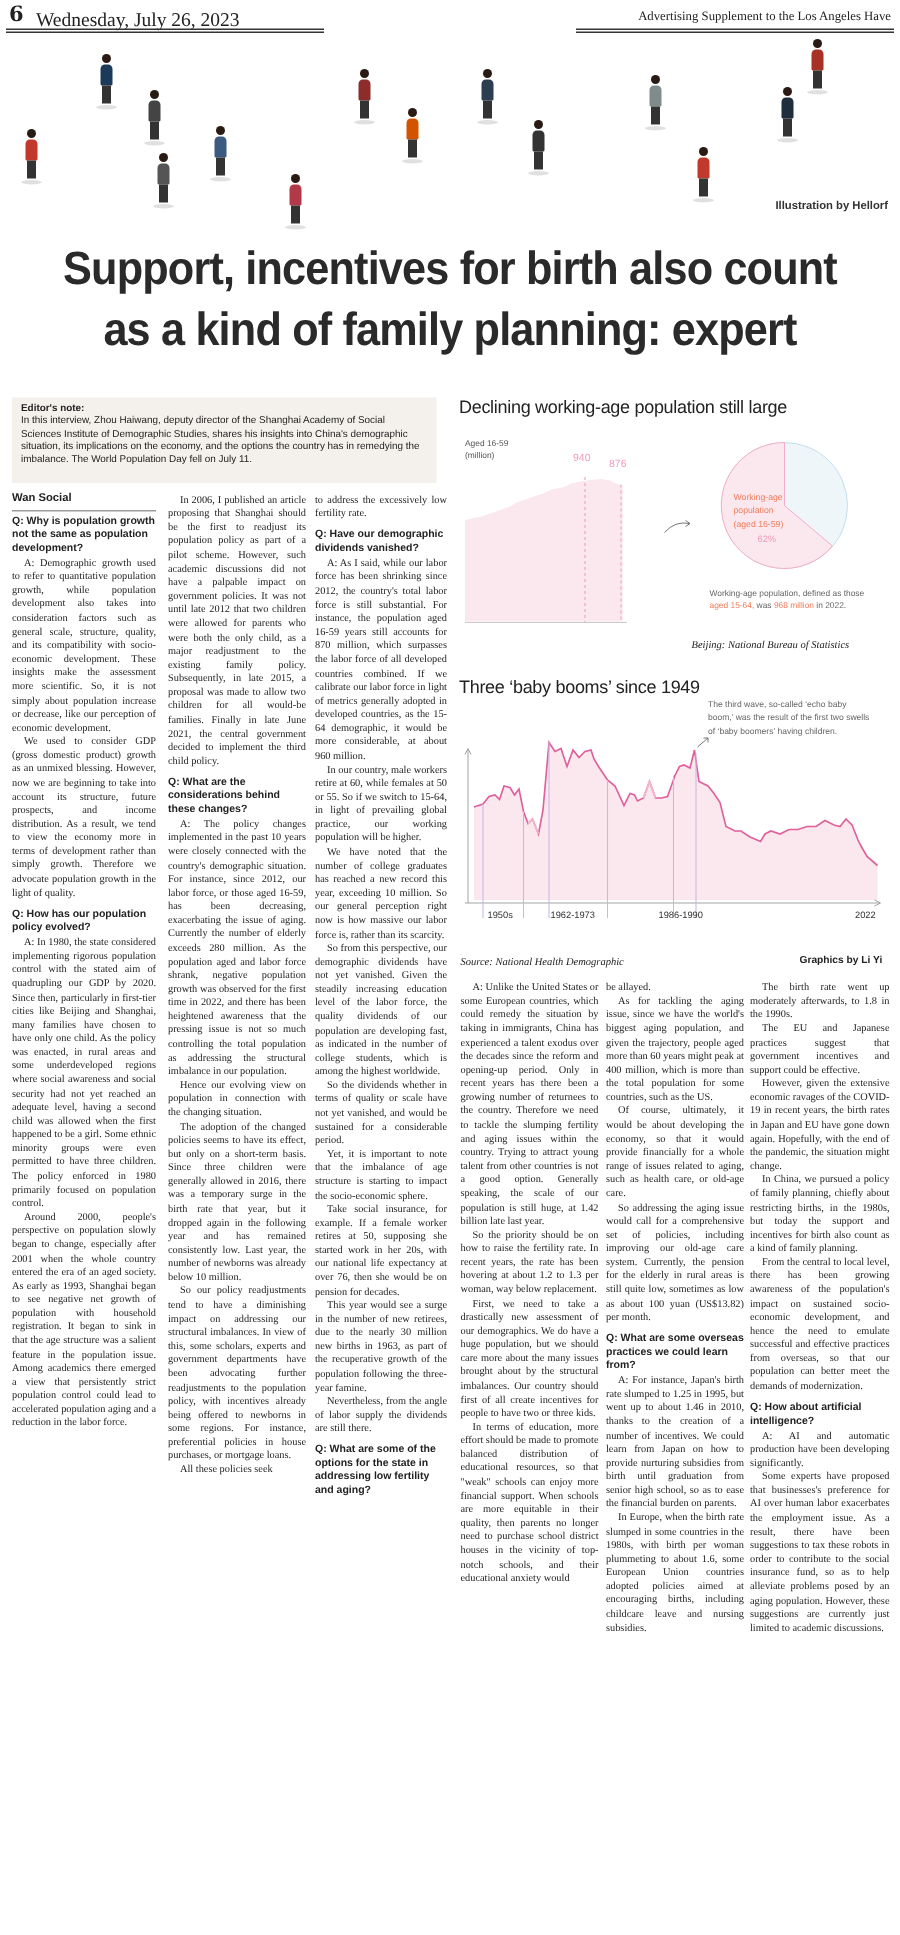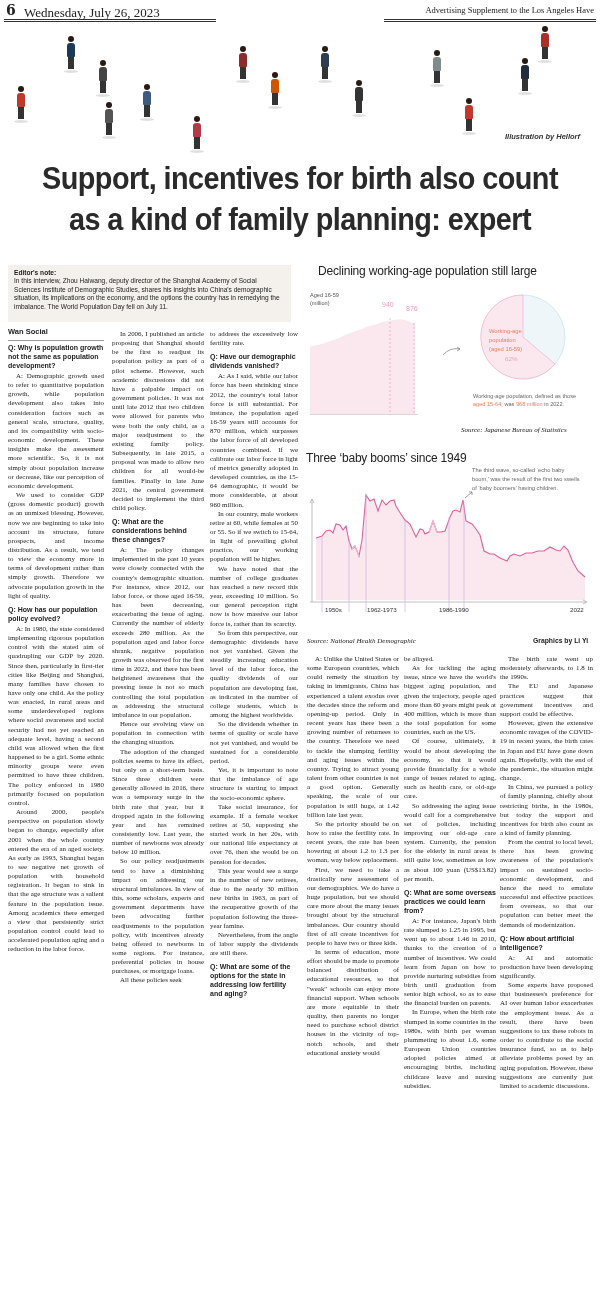--- a/index.html
+++ b/index.html
@@ -15,21 +15,21 @@
   .masthead .rule-l { position: absolute; left: 4px; width: 212px; top: 19px; border-top: 1px solid #333; border-bottom: 1px solid #333; height: 3px; }
   .masthead .rule-r { position: absolute; left: 384px; width: 212px; top: 19px; border-top: 1px solid #333; border-bottom: 1px solid #333; height: 3px; }
 
   
   .illustration { position: absolute; left: 0; top: 24px; width: 600px; height: 136px; }
   .figure { position: absolute; }
   .figure .head { width: 6px; height: 6px; border-radius: 50%; background: #2a1a14; margin: 0 auto; }
   .figure .body { width: 8px; height: 14px; border-radius: 3px 3px 1px 1px; margin: 1px auto 0; }
   .figure .legs { width: 6px; height: 12px; margin: 0 auto; background: #333; }
   .figure .shadow { width: 14px; height: 3px; border-radius: 50%; background: rgba(0,0,0,0.12); margin: 1px auto 0; }
-  .illus-credit { position: absolute; right: 20px; top: 108px; font-family: "Liberation Sans", sans-serif; font-size: 7.5px; font-weight: bold; color: #333; font-style: italic; }
+  .illus-credit { position: absolute; right: 8px; top: 108px; font-family: "Liberation Sans", sans-serif; font-size: 7.5px; font-weight: bold; color: #333; }
 
   
   .headline { position: absolute; left: 0; top: 158px; width: 600px; text-align: center; font-family: "Liberation Sans", sans-serif; font-weight: bold; font-size: 31px; line-height: 41px; letter-spacing: -0.6px; color: #2a2a2a; transform: scaleX(0.93); transform-origin: center top; }
 
   
   .editor-note { position: absolute; left: 8px; top: 265px; width: 283px; height: 57px; background: #f4f1ec; padding: 4px 6px; font-family: "Liberation Sans", sans-serif; font-size: 6.6px; line-height: 8.4px; color: #222; }
   .editor-note .title { font-weight: bold; }
 
   
   .byline { position: absolute; left: 8px; top: 327px; width: 96px; font-family: "Liberation Sans", sans-serif; font-weight: bold; font-size: 7.5px; padding-bottom: 4px; border-bottom: 1px solid #999; }
@@ -41,21 +41,21 @@
   .col .q:first-child { margin-top: 0; }
   .c1 { left: 8px; top: 343px; width: 96px; }
   .c2 { left: 112px; top: 329px; width: 92px; }
   .c3 { left: 210px; top: 329px; width: 88px; }
   .c4 { left: 307px; top: 654px; width: 92px; }
   .c5 { left: 404px; top: 654px; width: 92px; }
   .c6 { left: 500px; top: 654px; width: 93px; }
 
   
   .chart-title { position: absolute; font-family: "Liberation Sans", sans-serif; font-size: 12px; color: #222; letter-spacing: -0.2px; }
-  .chart1-title { left: 306px; top: 264px; margin-left: 12px; }
+  .chart1-title { left: 306px; top: 264px; }
   .chart2-title { left: 306px; top: 451px; }
   .svgwrap { position: absolute; }
   .chart-note { position: absolute; font-family: "Liberation Sans", sans-serif; font-size: 5.6px; line-height: 8px; color: #666; }
   .chart-note .hl { color: #f07d5a; }
   .source { position: absolute; font-style: italic; font-size: 7px; color: #222; }
   .credit { position: absolute; font-family: "Liberation Sans", sans-serif; font-weight: bold; font-size: 6.8px; color: #222; }
   .axis-lbl { font-family: "Liberation Sans", sans-serif; }
 </style>
 </head>
 <body>
@@ -246,21 +246,21 @@
   <path d="M223,52 L223,10 A42,42 0 1 0 255,79 Z" fill="#fbe7ee" stroke="#f2a6c3" stroke-width="0.6"></path>
   <text x="189" y="48" font-size="5.8" fill="#f07d5a" class="axis-lbl">Working-age</text>
   <text x="189" y="57" font-size="5.8" fill="#f07d5a" class="axis-lbl">population</text>
   <text x="189" y="66" font-size="5.8" fill="#f07d5a" class="axis-lbl">(aged 16-59)</text>
   <text x="205" y="76" font-size="6.2" fill="#f19bbd" class="axis-lbl">62%</text>
 </svg>
 <div class="chart-note" style="left:473px;top:392px;width:125px">
   <div>Working-age population, defined as those</div>
   <div><span class="hl">aged 15-64,</span><span> was </span><span class="hl">968 million</span><span> in 2022.</span></div>
 </div>
-<div class="source" style="left:461px;top:426px">Source: Japanese Bureau of Statistics</div>
+<div class="source" style="left:461px;top:426px">Beijing: National Bureau of Statistics</div>
 
 <div class="chart-title chart2-title">Three ‘baby booms’ since 1949</div>
 <div class="chart-note" style="left:472px;top:466px;width:125px;line-height:9px;font-size:5.7px">
   <div>The third wave, so-called ‘echo baby</div>
   <div>boom,’ was the result of the first two swells</div>
   <div>of ‘baby boomers’ having children.</div>
 </div>
 <svg class="svgwrap" style="left:300px;top:490px" width="300" height="125">
   <path d="M16,48 L22,46 L26,41 L30,40 L33,43 L36,34 L40,35 L43,40 L46,36 L49,51 L52,59 L55,56 L59,66 L62,50 L66,5 L70,11 L74,9 L78,21 L82,10 L86,15 L90,11 L94,10 L96,16 L99,21 L105,30 L110,34 L116,47 L120,39 L123,40 L125,44 L129,42 L133,31 L137,42 L141,42 L145,41 L150,27 L153,21 L156,20 L160,22 L163,10 L166,31 L172,34 L176,39 L180,45 L184,61 L190,64 L194,64 L200,68 L207,71 L210,66 L214,64 L220,66 L226,63 L232,63 L238,61 L244,61 L250,57 L256,60 L260,61 L264,56 L268,60 L272,70 L274,74 L278,81 L285,87 L285,110 L16,110 Z" fill="#fbe7ee"></path>
   <polyline points="16,48 22,46 26,41 30,40 33,43 36,34 40,35 43,40 46,36 49,51 52,59 55,56 59,66 62,50 66,5 70,11 74,9 78,21 82,10 86,15 90,11 94,10 96,16 99,21 105,30 110,34 116,47 120,39 123,40 125,44 129,42 133,31 137,42 141,42 145,41 150,27 153,21 156,20 160,22 163,10 166,31 172,34 176,39 180,45 184,61 190,64 194,64 200,68 207,71 210,66 214,64 220,66 226,63 232,63 238,61 244,61 250,57 256,60 260,61 264,56 268,60 272,70 274,74 278,81 285,87" fill="none" stroke="#e0609a" stroke-width="1.1"></polyline>

